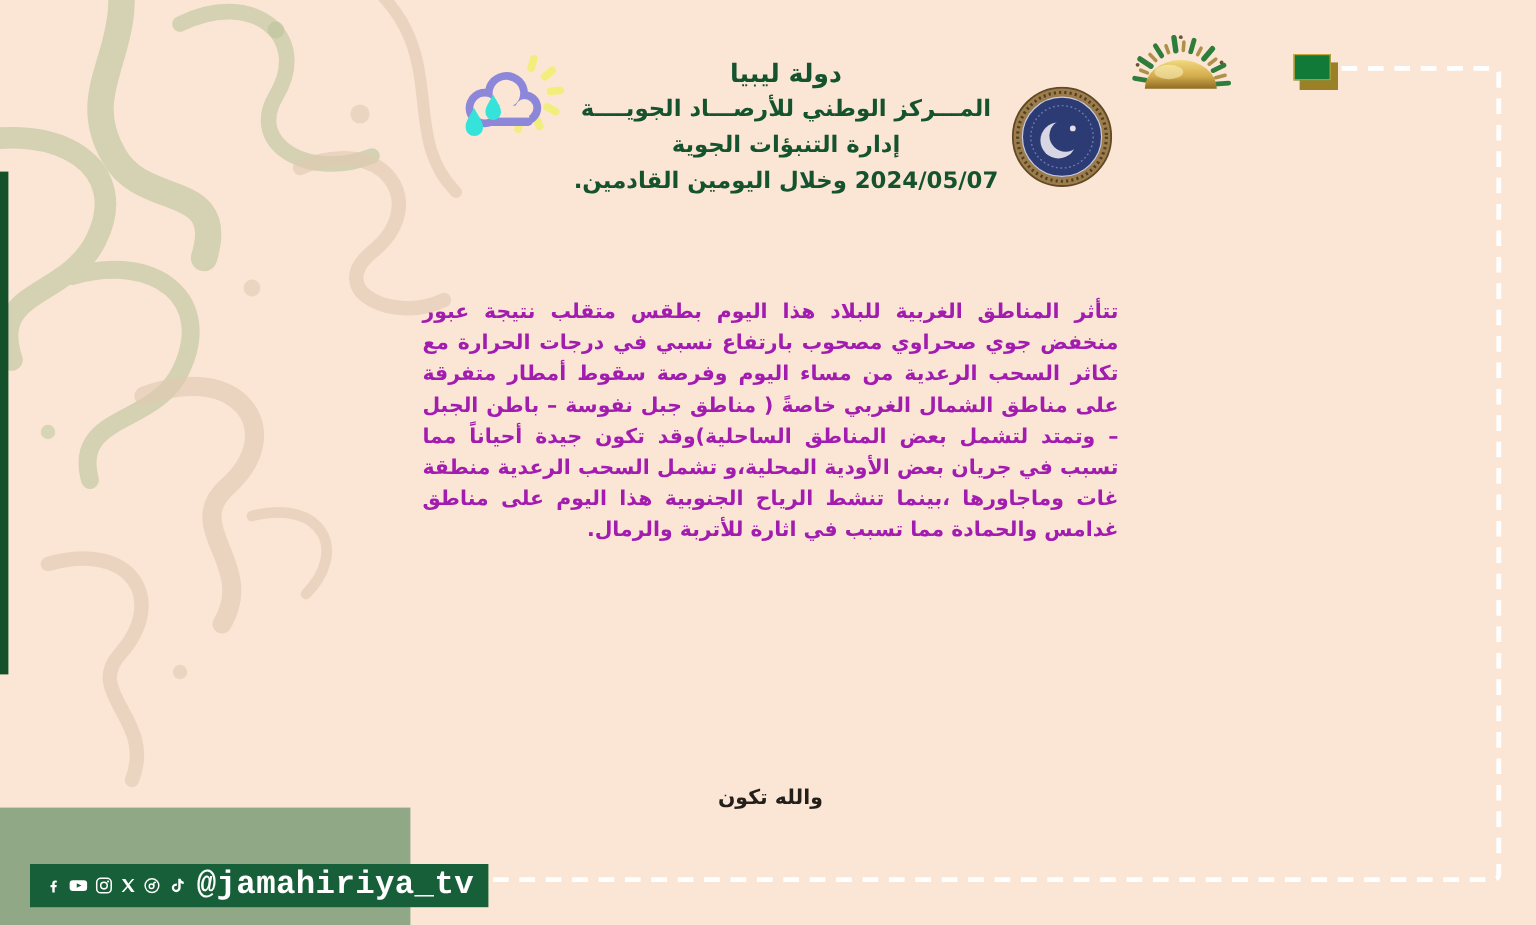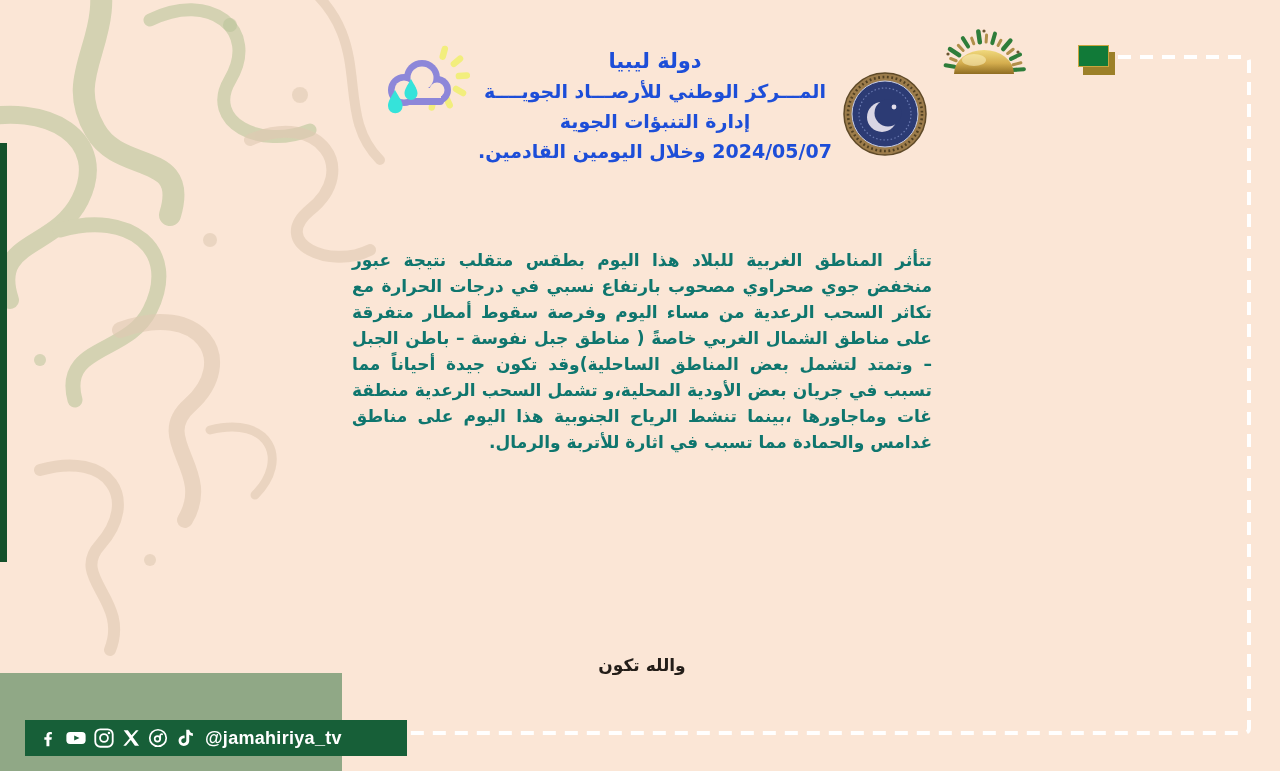--- a/index.html
+++ b/index.html
@@ -10,40 +10,40 @@
   }
   .deco{position:absolute;left:0;top:0;pointer-events:none;}
   .left-strip{position:absolute;left:0;top:143px;width:7px;height:419px;background:#14512b;}
   .sage-block{position:absolute;left:0;top:673px;width:342px;height:98px;background:#90a886;}
   .social-bar{
     position:absolute;left:25px;top:720px;width:382px;height:36px;
     background:#175f38;display:flex;align-items:center;gap:5px;padding:0 12px;box-sizing:border-box;
   }
   .social-bar svg{display:block;}
   .handle{
-    color:#ffffff;font-family:Liberation Sans, sans-serif;font-weight:bold;
-    font-size:18px;letter-spacing:.3px;margin-left:4px;white-space:nowrap;
+    color:#ffffff;font-family:Liberation Mono, monospace;font-weight:bold;
+    font-size:27px;letter-spacing:.3px;margin-left:4px;white-space:nowrap;
   }
   .dashed-frame{position:absolute;left:0;top:0;pointer-events:none;}
   .header{
     position:absolute;left:380px;top:46px;width:550px;direction:rtl;text-align:center;
-    color:#1d4ed8;font-weight:bold;
+    color:#14532d;font-weight:bold;
   }
   .header p{margin:0;line-height:30px;font-size:19px;}
   .header p.title{font-size:21px;}
   .weather-icon{position:absolute;left:374px;top:40px;}
   .emblem{position:absolute;left:843px;top:72px;}
   .tv-logo{position:absolute;left:928px;top:4px;}
   .flag{position:absolute;left:1078px;top:45px;width:40px;height:32px;}
   .flag .flag-back{position:absolute;left:5px;top:7px;width:32px;height:23px;background:#9c8028;}
   .flag .flag-front{position:absolute;left:0;top:0;width:29px;height:20px;background:#117a38;border:1.5px solid #c9a53e;}
   .body-text{
     position:absolute;left:352px;top:247px;width:580px;direction:rtl;
     text-align:justify;text-justify:inter-word;
-    font-size:17px;line-height:26px;font-weight:bold;color:#0f766e;
+    font-size:17px;line-height:26px;font-weight:bold;color:#a21caf;
   }
   .body-text p{margin:0;}
   .closing{
     position:absolute;left:352px;top:655px;width:580px;text-align:center;direction:rtl;
     font-size:17px;font-weight:bold;color:#241e19;
   }
 </style>
 </head>
 <body>
 

